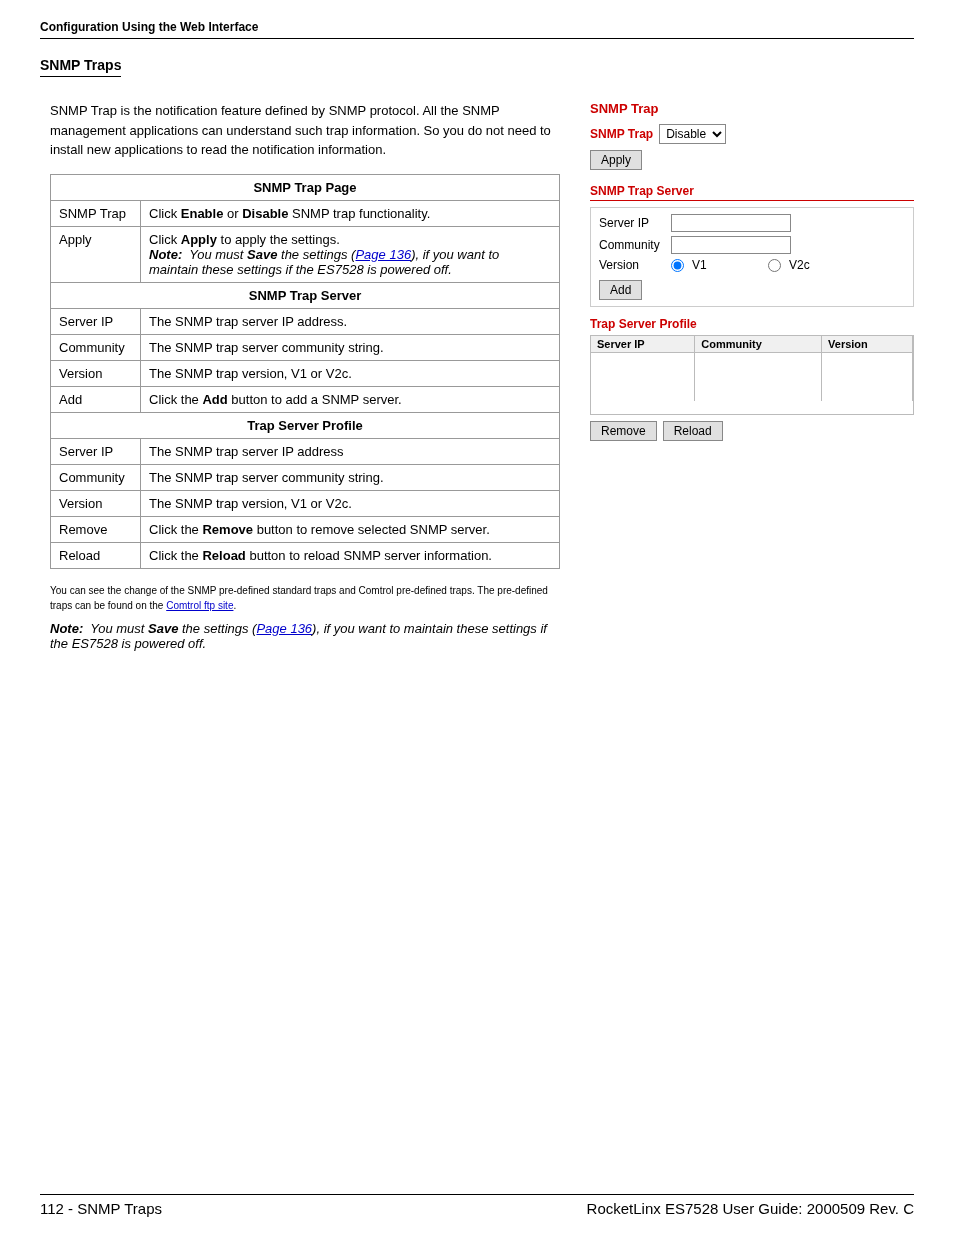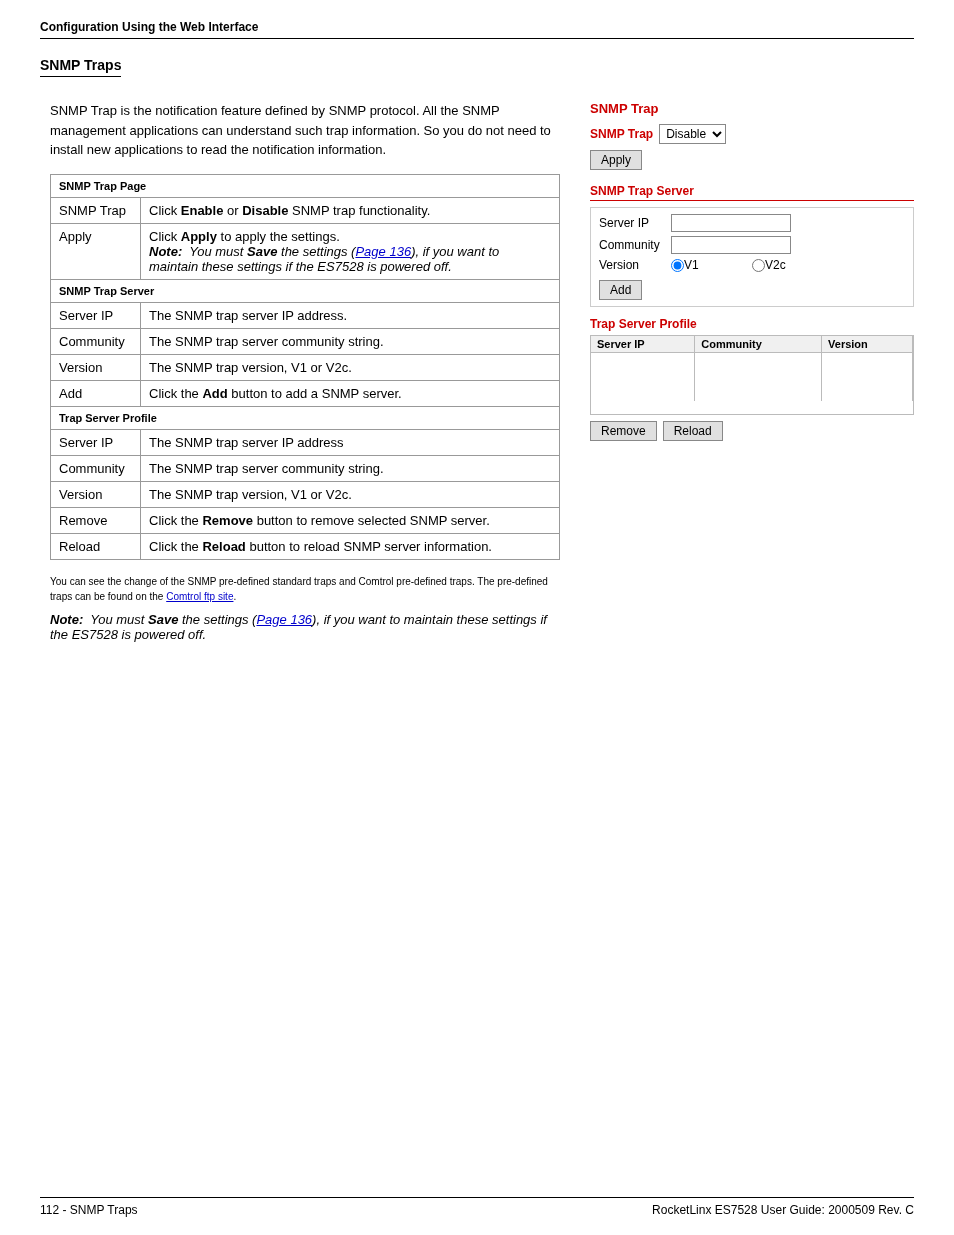--- a/index.html
+++ b/index.html
@@ -55,24 +55,24 @@
     
     .main-table {
       width: 100%;
       border-collapse: collapse;
       border: 1px solid #999;
       font-size: 13px;
     }
     .main-table th.section-header {
       background: #fff;
       font-weight: bold;
-      font-size: 11px;
+      font-size: 13px;
       padding: 5px 8px;
       border: 1px solid #999;
-      text-align: left;
+      text-align: center;
     }
     .main-table td {
       border: 1px solid #999;
       padding: 5px 8px;
       vertical-align: top;
     }
     .main-table td.label-cell {
       width: 90px;
       vertical-align: top;
       white-space: nowrap;
@@ -150,20 +150,21 @@
     }
     .server-form-row input[type="text"] {
       border: 1px solid #888;
       padding: 1px 3px;
       font-size: 12px;
       width: 120px;
     }
     .radio-row {
       display: flex;
       align-items: center;
+      gap: 8px;
       justify-content: center;
     }
     .radio-row label {
       font-size: 12px;
     }
     .add-btn {
       background: #e0e0e0;
       border: 1px solid #888;
       padding: 2px 10px;
       font-size: 12px;
@@ -219,21 +220,21 @@
     
     .page-footer {
       position: absolute;
       bottom: 18px;
       left: 40px;
       right: 40px;
       border-top: 1px solid #000;
       padding-top: 5px;
       display: flex;
       justify-content: space-between;
-      font-size: 12px;
+      font-size: 15px;
     }
   </style>
 </head>
 <body>
 
 <div class="page-container">
 
   <div class="top-header">
     <span>Configuration Using the Web Interface</span>
   </div>

